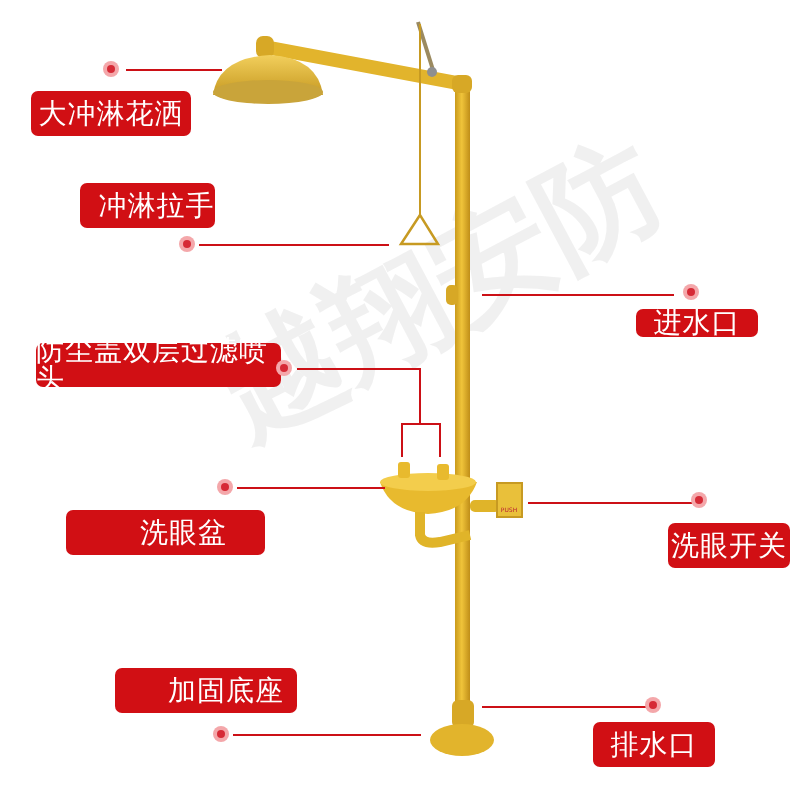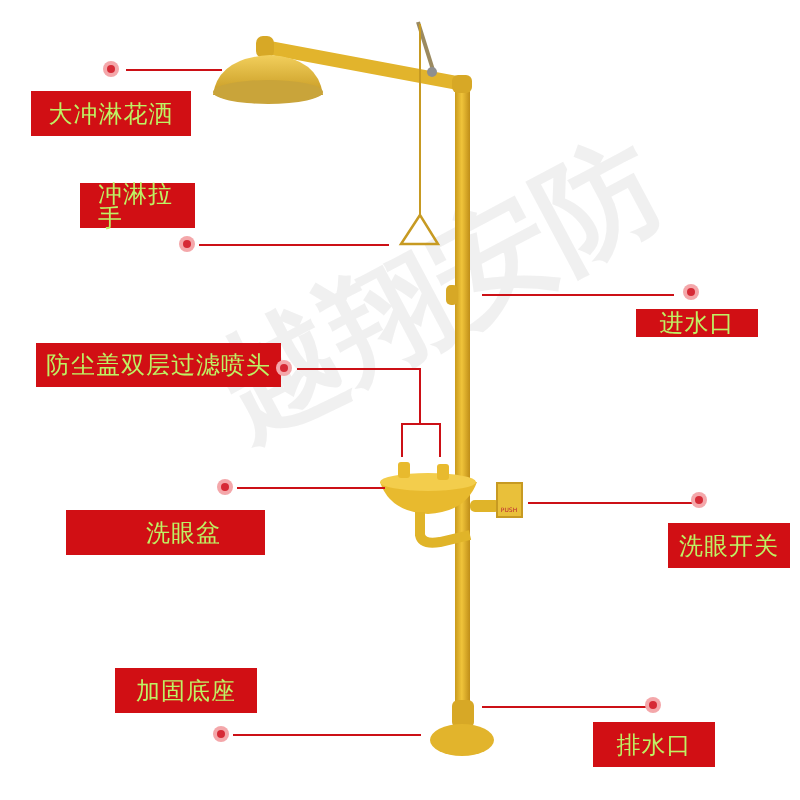--- a/index.html
+++ b/index.html
@@ -1,19 +1,19 @@
 <!DOCTYPE html>
 <html><head>
 <meta charset="utf-8">
 <style>
   html, body { margin:0; padding:0; }
   body { width:800px; height:800px; background:#ffffff; position:relative; overflow:hidden;
          font-family:"DejaVu Sans", sans-serif; }
-  .label { position:absolute; background:#d10f14; color:#bef264; font-size:24px; line-height:1;
-           display:flex; align-items:center; justify-content:center; letter-spacing:1px; }
+  .label { position:absolute; background:#d10f14; color:#ffffff; font-size:28px; line-height:1;
+           display:flex; align-items:center; justify-content:center; letter-spacing:1px;border-radius:7px; }
   .dot { position:absolute; width:16px; height:16px; border-radius:50%; background:#f4a7aa; }
   .dot::after { content:""; position:absolute; left:4px; top:4px; width:8px; height:8px; border-radius:50%; background:#d62a36; }
   .hline { position:absolute; height:2px; background:#cc1016; }
   .vline { position:absolute; width:2px; background:#cc1016; }
   .watermark { position:absolute; left:190px; top:330px; font-size:120px; color:rgba(200,200,200,0.28);
                transform:rotate(-28deg); transform-origin:left top; white-space:nowrap; font-weight:bold; }
   svg { position:absolute; left:0; top:0; }
 </style>
 </head>
 <body>
@@ -60,21 +60,21 @@
   <text x="509" y="512" font-size="6" text-anchor="middle" fill="#b23" font-family="DejaVu Sans, sans-serif">PUSH</text>
 
   <rect x="452" y="700" width="22" height="28" rx="6" fill="#d7a826"></rect>
   <ellipse cx="462" cy="740" rx="32" ry="16" fill="#e2b42c"></ellipse>
 </svg>
 
 <div class="dot" style="left:103px;top:61px;"></div>
 <div class="hline" style="left:126px;top:69px;width:96px;"></div>
 <div class="label" style="left:31px;top:91px;width:160px;height:45px;">大冲淋花洒</div>
 
-<div class="label" style="left:80px;top:183px;width:115px;height:45px;padding-left:18px;box-sizing:border-box;">冲淋拉手</div>
+<div class="label" style="left:80px;top:183px;width:135px;height:45px;padding-left:18px;box-sizing:border-box;">冲淋拉手</div>
 <div class="dot" style="left:179px;top:236px;"></div>
 <div class="hline" style="left:199px;top:244px;width:190px;"></div>
 
 <div class="hline" style="left:482px;top:294px;width:192px;"></div>
 <div class="dot" style="left:683px;top:284px;"></div>
 <div class="label" style="left:636px;top:309px;width:122px;height:28px;">进水口</div>
 
 <div class="label" style="left:36px;top:343px;width:245px;height:44px;">防尘盖双层过滤喷头</div>
 <div class="dot" style="left:276px;top:360px;"></div>
 <div class="hline" style="left:297px;top:368px;width:124px;"></div>
@@ -84,19 +84,19 @@
 <div class="vline" style="left:439px;top:423px;height:34px;"></div>
 
 <div class="dot" style="left:217px;top:479px;"></div>
 <div class="hline" style="left:237px;top:487px;width:148px;"></div>
 <div class="label" style="left:66px;top:510px;width:163px;height:45px;padding-left:36px;">洗眼盆</div>
 
 <div class="hline" style="left:528px;top:502px;width:164px;"></div>
 <div class="dot" style="left:691px;top:492px;"></div>
 <div class="label" style="left:668px;top:523px;width:122px;height:45px;">洗眼开关</div>
 
-<div class="label" style="left:115px;top:668px;width:142px;height:45px;">加固底座</div>
+<div class="label" style="left:115px;top:668px;width:142px;height:45px;padding-left:40px;">加固底座</div>
 <div class="dot" style="left:213px;top:726px;"></div>
 <div class="hline" style="left:233px;top:734px;width:188px;"></div>
 
 <div class="hline" style="left:482px;top:706px;width:166px;"></div>
 <div class="dot" style="left:645px;top:697px;"></div>
 <div class="label" style="left:593px;top:722px;width:122px;height:45px;">排水口</div>
 
 </body></html>

